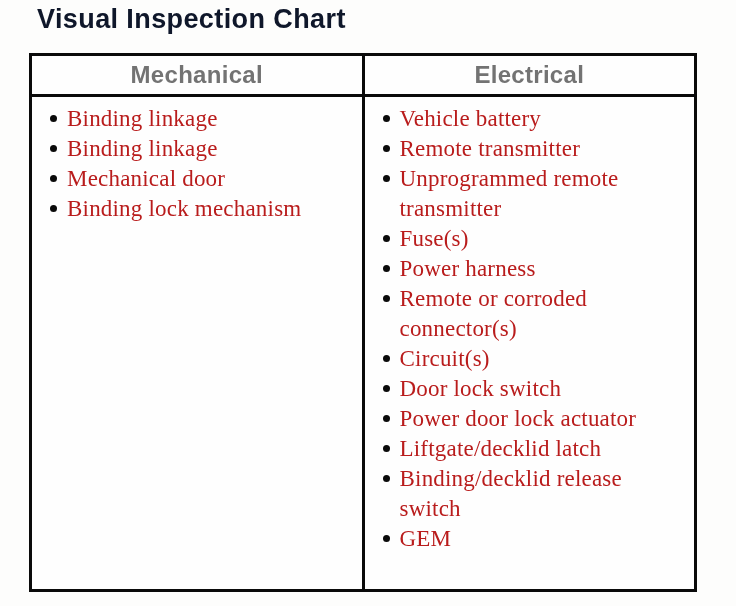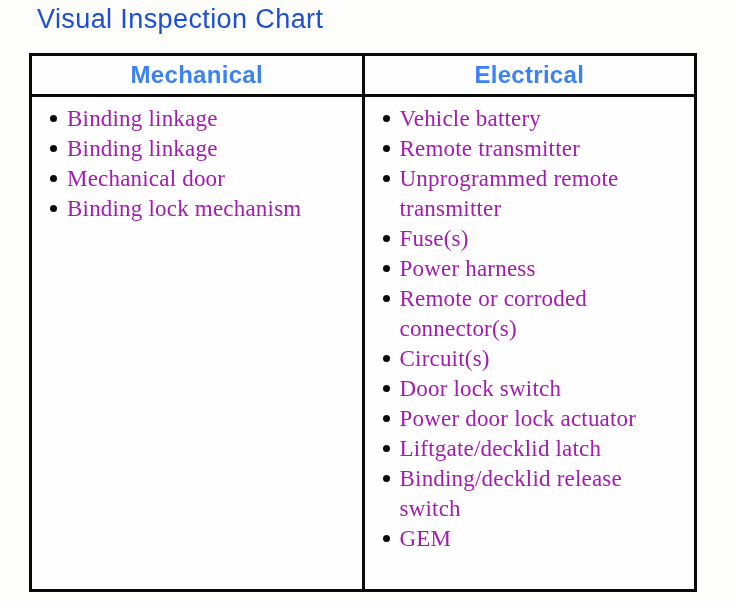--- a/index.html
+++ b/index.html
@@ -15,64 +15,64 @@
     position: relative;
     width: 736px;
     height: 606px;
   }
   .title {
     position: absolute;
     left: 37px;
     top: 4px;
     margin: 0;
     font-family: "Liberation Sans", sans-serif;
-    font-weight: normal;
+    font-weight: bold;
     font-size: 27px;
     letter-spacing: 0.4px;
-    color: #1d4ed8;
+    color: #0f172a;
   }
   table.vic {
     position: absolute;
     left: 29px;
     top: 53px;
     width: 668px;
     height: 539px;
     border-collapse: collapse;
     table-layout: fixed;
     background: #fefefe;
   }
   table.vic, table.vic th, table.vic td {
     border: 3px solid #0a0a0a;
   }
   table.vic th {
     height: 38px;
     font-family: "Liberation Sans", sans-serif;
     font-weight: bold;
     font-size: 24px;
     letter-spacing: 0.3px;
-    color: #3b82f6;
+    color: #737373;
     text-align: center;
     vertical-align: middle;
     padding: 0;
   }
   table.vic td {
     vertical-align: top;
     padding: 7px 4px 0 16px;
   }
   ul.bullets {
     list-style: none;
     margin: 0;
     padding: 0;
   }
   ul.bullets li {
     position: relative;
     padding-left: 19px;
     font-size: 23px;
     line-height: 30px;
-    color: #a21caf;
+    color: #b91c1c;
     letter-spacing: 0.2px;
   }
   ul.bullets li::before {
     content: "";
     position: absolute;
     left: 2px;
     top: 11px;
     width: 7px;
     height: 7px;
     border-radius: 50%;

